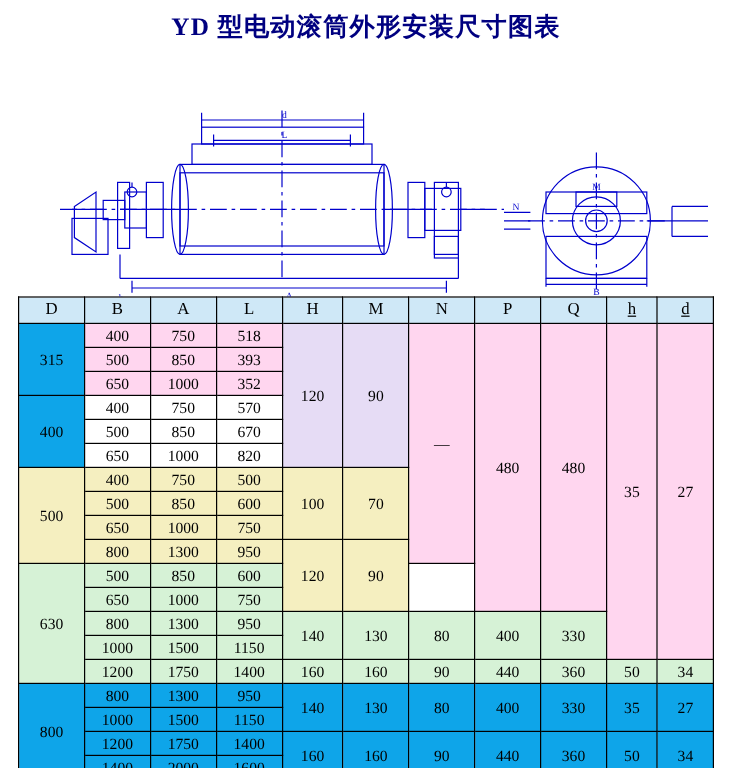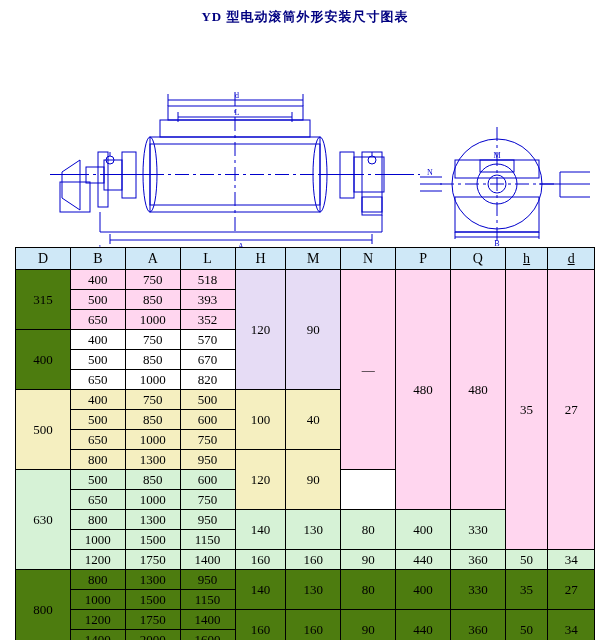--- a/index.html
+++ b/index.html
@@ -11,21 +11,21 @@
     width: 610px;
     height: 640px;
     font-family: "Liberation Sans", sans-serif;
     position: relative;
     overflow: hidden;
   }
   #title {
     text-align: center;
     font-family: "Liberation Serif", serif;
     font-weight: bold;
-    font-size: 13px;
+    font-size: 21px;
     color: #000080;
     letter-spacing: 1px;
     padding-top: 8px;
     height: 24px;
   }
   #drawing {
     position: relative;
     width: 610px;
     height: 215px;
   }
@@ -50,21 +50,21 @@
     font-size: 14px;
     height: 21px;
     background: #cfe8f7;
     font-family: "Liberation Serif", serif;
   }
   .c-d    { background: #cfe8f7; }
   .c-pink { background: #ffd6ef; }
   .c-lav  { background: #e6dcf5; }
   .c-yel  { background: #f5efc0; }
   .c-grn  { background: #d6f2d6; }
-  .c-blu  { background: #4d7c0f; }
+  .c-blu  { background: #0ea5e9; }
   .c-white{ background: #ffffff; }
   .hdr-h, .hdr-d { text-decoration: underline; }
 </style>
 </head>
 <body>
 
 <div id="title">YD 型电动滚筒外形安装尺寸图表</div>
 
 <div id="drawing">
   <svg width="610" height="215" viewBox="0 0 610 215">
@@ -212,21 +212,21 @@
       <td class="c-white">1000</td>
       <td class="c-white">820</td>
     </tr>
 
     <tr>
       <td class="c-yel" rowspan="4">500</td>
       <td class="c-yel">400</td>
       <td class="c-yel">750</td>
       <td class="c-yel">500</td>
       <td class="c-yel" rowspan="3">100</td>
-      <td class="c-yel" rowspan="3">40</td>
+      <td class="c-yel" rowspan="3">70</td>
     </tr>
     <tr>
       <td class="c-yel">500</td>
       <td class="c-yel">850</td>
       <td class="c-yel">600</td>
     </tr>
     <tr>
       <td class="c-yel">650</td>
       <td class="c-yel">1000</td>
       <td class="c-yel">750</td>

